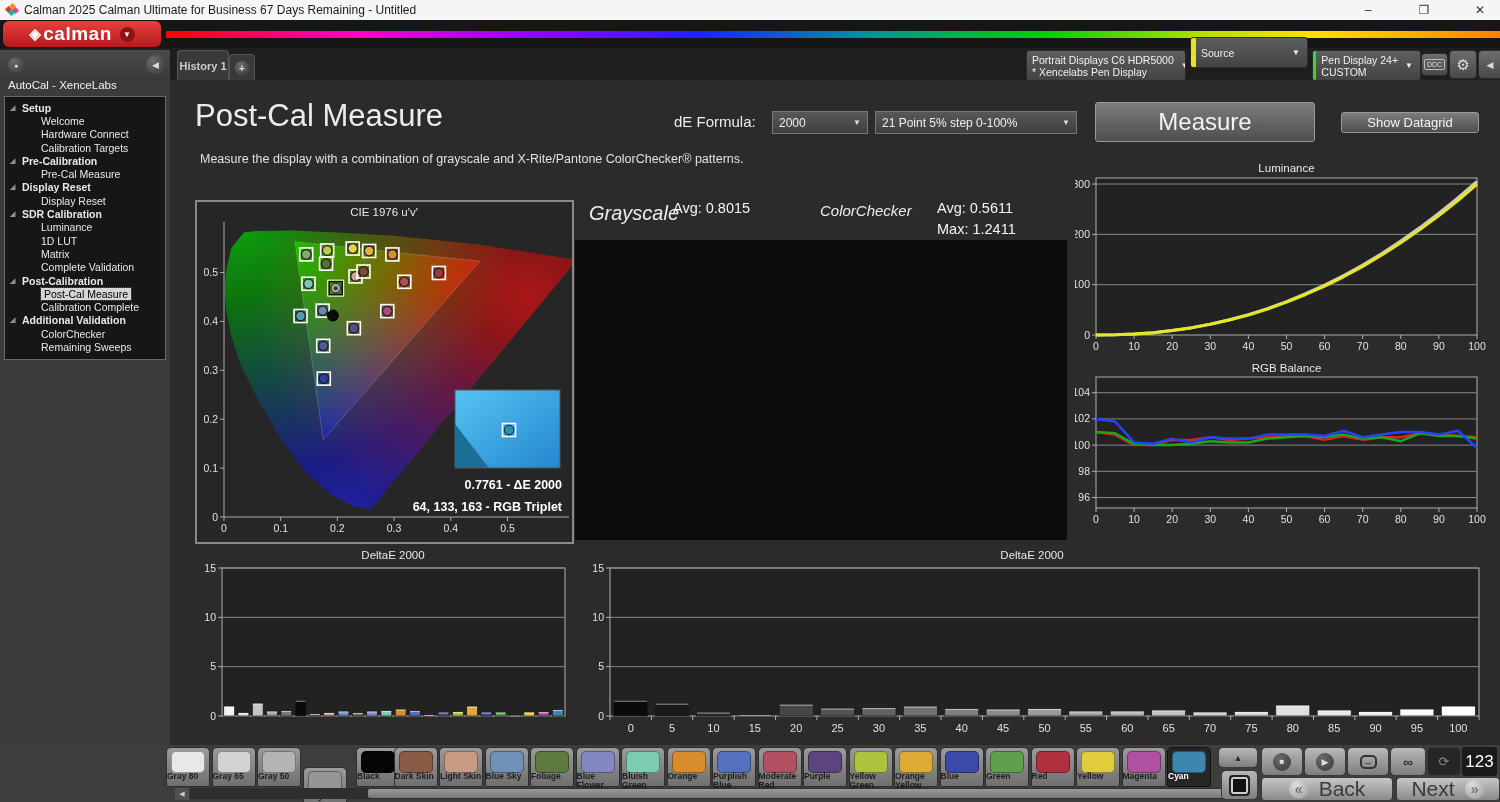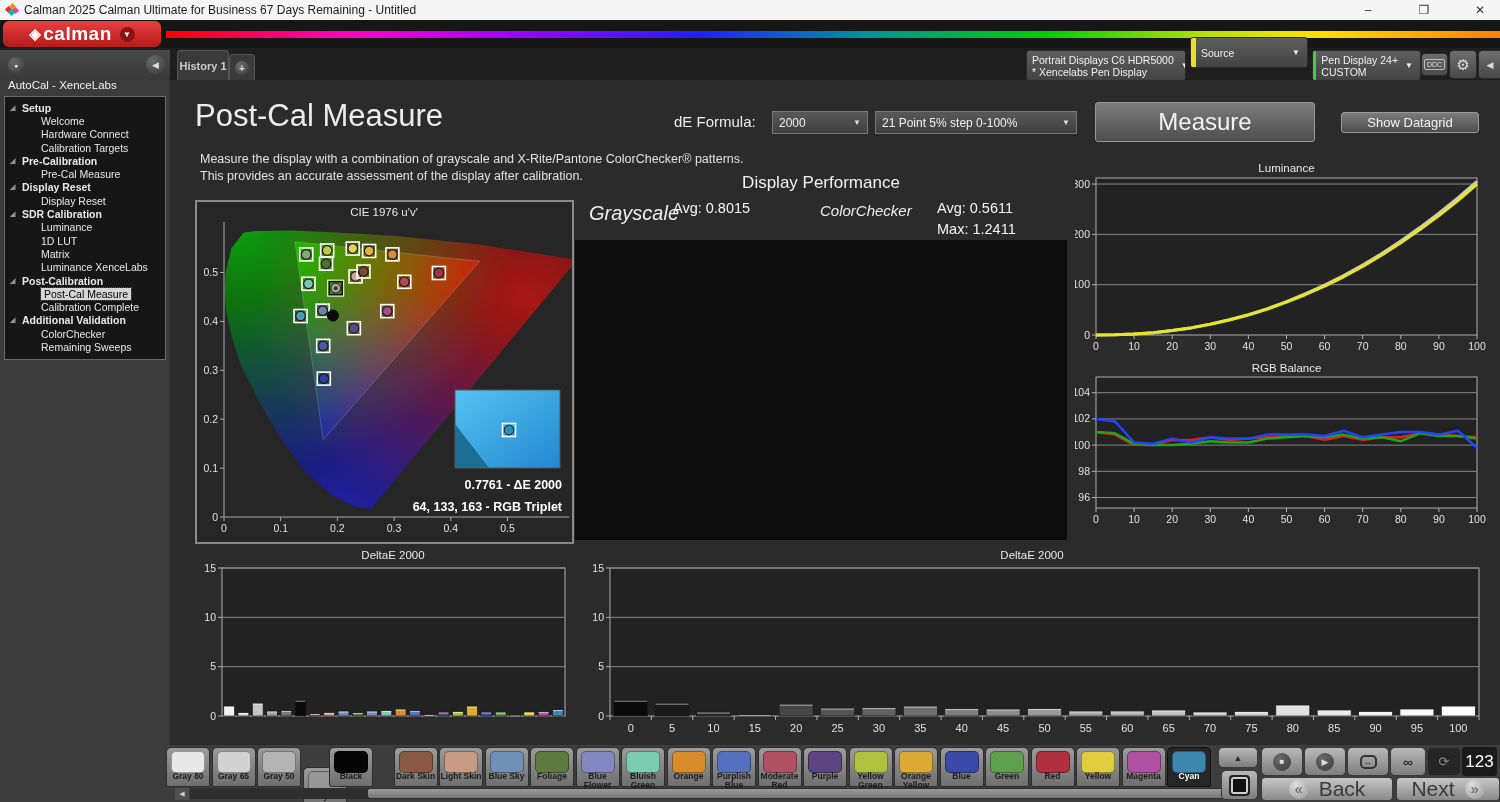--- a/index.html
+++ b/index.html
@@ -56,21 +56,21 @@
      color:#f2f2f2;display:flex;align-items:center;justify-content:center;}
   .desc{color:#e0e0e0;font-size:12.5px;}
   .perfblack{left:575px;top:240px;width:492px;height:300px;background:#0c0c0c;}
   .chartpanel{background:#262626;border:2px solid #8a8a8a;}
   svg text{font-family:"Liberation Sans",sans-serif;}
   
   .bottombar{left:0;top:745px;width:1500px;height:57px;background:#3d3d3d;}
   .swatch{position:absolute;top:747px;width:44px;height:40px;border-radius:5px 5px 2px 2px;
      background:linear-gradient(#9b9b9b,#6f6f6f);border:1px solid #2e2e2e;box-sizing:border-box;}
   .swatch .chip{position:absolute;left:4px;right:4px;top:3px;height:20px;border-radius:5px;border:1px solid rgba(0,0,0,0.35);}
-  .swatch .slab{position:absolute;left:0;right:0;top:24px;text-align:center;font-size:8.5px;font-weight:bold;
+  .swatch .slab{position:absolute;left:0;right:0;top:24px;text-align:left;font-size:8.5px;font-weight:bold;
      color:#1c1c1c;line-height:8.5px;}
   .swatch.selected{background:#262626;border-color:#111;}
   .swatch.selected .slab{color:#fff;}
   .hscroll{position:absolute;top:788px;height:11px;background:#2e2e2e;}
   .hthumb{position:absolute;top:789px;height:9px;background:linear-gradient(#9a9a9a,#777);border-radius:2px;}
   .sarrow{position:absolute;top:788px;width:14px;height:12px;background:#505050;color:#ccc;font-size:7px;
      display:flex;align-items:center;justify-content:center;}
   .transbtn{position:absolute;top:747px;height:29px;border-radius:5px;background:linear-gradient(#b8b8b8,#7e7e7e);
      border:1px solid #3a3a3a;display:flex;align-items:center;justify-content:center;color:#2d2d2d;box-sizing:border-box;}
   .transbtn.dark{background:#262626;color:#888;}
@@ -195,21 +195,21 @@
       <div class="trow child">
         <span>Luminance</span>
       </div>
       <div class="trow child">
         <span>1D LUT</span>
       </div>
       <div class="trow child">
         <span>Matrix</span>
       </div>
       <div class="trow child">
-        <span>Luminance XenceLabs</span>
+        <span>Complete Validation</span>
       </div>
       <div class="trow section">
         <span class="exp">◢</span>
         <span>Post-Calibration</span>
       </div>
       <div class="trow child">
         <span class="sel">Post-Cal Measure</span>
       </div>
       <div class="trow child">
         <span>Calibration Complete</span>
@@ -237,23 +237,21 @@
     <span>21 Point 5% step 0-100%</span>
       <span class="arr">▼</span>
   </div>
   <div class="abs bigbtn" style="left:1095px;top:102px;width:218px;height:38px;font-size:24px;">
     <span>Measure</span>
   </div>
   <div class="abs bigbtn" style="left:1341px;top:112px;width:136px;height:19px;font-size:13px;">
     <span>Show Datagrid</span>
   </div>
   <div class="abs desc" style="left:200px;top:152px;">Measure the display with a combination of grayscale and X-Rite/Pantone ColorChecker® patterns.</div>
-  <div class="abs desc" style="left:200px;top:169px;">This provides an accurate assessment of the display after calibration.</div>
-
-  <div class="abs" style="left:575px;top:173px;width:492px;text-align:center;font-size:17px;color:#f0f0f0;">Display Performance</div>
+
   <div class="abs" style="left:589px;top:202px;font-size:20px;font-style:italic;color:#ececec;">Grayscale</div>
   <div class="abs" style="left:673px;top:200px;font-size:14.5px;color:#f4f4f4;">Avg: 0.8015</div>
   <div class="abs" style="left:673px;top:221px;font-size:14.5px;color:#f4f4f4;margin-top:43px;">Max: 1.4628</div>
   <div class="abs" style="left:820px;top:202px;font-size:15px;font-style:italic;color:#ececec;">ColorChecker</div>
   <div class="abs" style="left:937px;top:200px;font-size:14.5px;color:#f4f4f4;">Avg: 0.5611</div>
   <div class="abs" style="left:937px;top:221px;font-size:14.5px;color:#f4f4f4;">Max: 1.2411</div>
   <div class="abs perfblack"></div>
 
   <div class="abs chartpanel" style="left:195px;top:200px;width:375px;height:340px;">
     <svg id="cie-svg" width="375" height="340">
@@ -716,21 +714,21 @@
         <div class="slab">Gray 65</div>
       </div>
       <div class="swatch" style="left: 257px;">
         <div class="chip" style="background:#b4b4b4"></div>
         <div class="slab">Gray 50</div>
       </div>
       <div class="swatch" style="left: 302.5px; margin-top: 20px;">
         <div class="chip" style="background:#969696"></div>
         <div class="slab">Gray 35</div>
       </div>
-      <div class="swatch" style="left: 329px;">
+      <div class="swatch" style="left: 356px;">
         <div class="chip" style="background:#050505"></div>
         <div class="slab">Black</div>
       </div>
       <div class="swatch" style="left: 393.5px;">
         <div class="chip" style="background:#8a5a44"></div>
         <div class="slab">Dark Skin</div>
       </div>
       <div class="swatch" style="left: 439px;">
         <div class="chip" style="background:#c79a84"></div>
         <div class="slab">Light Skin</div>

